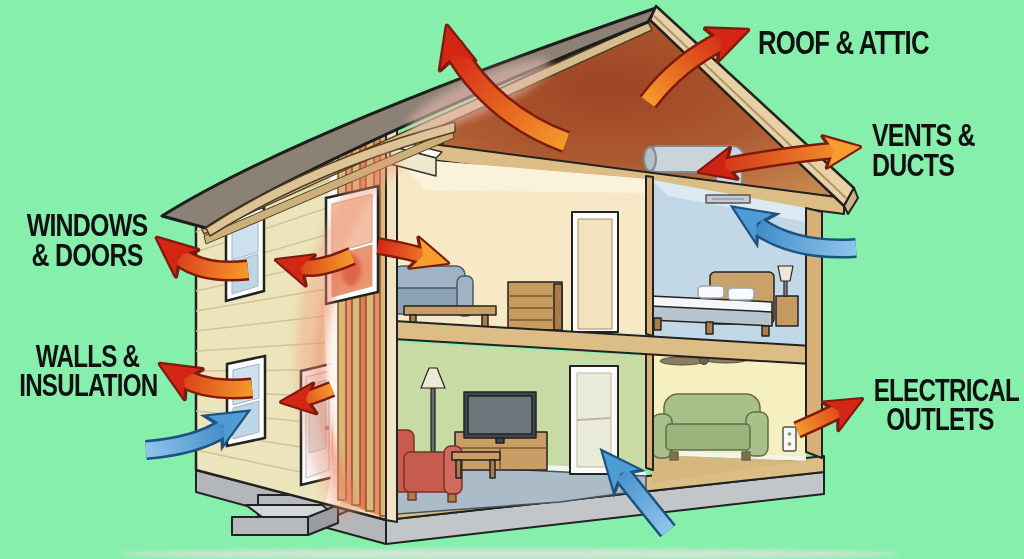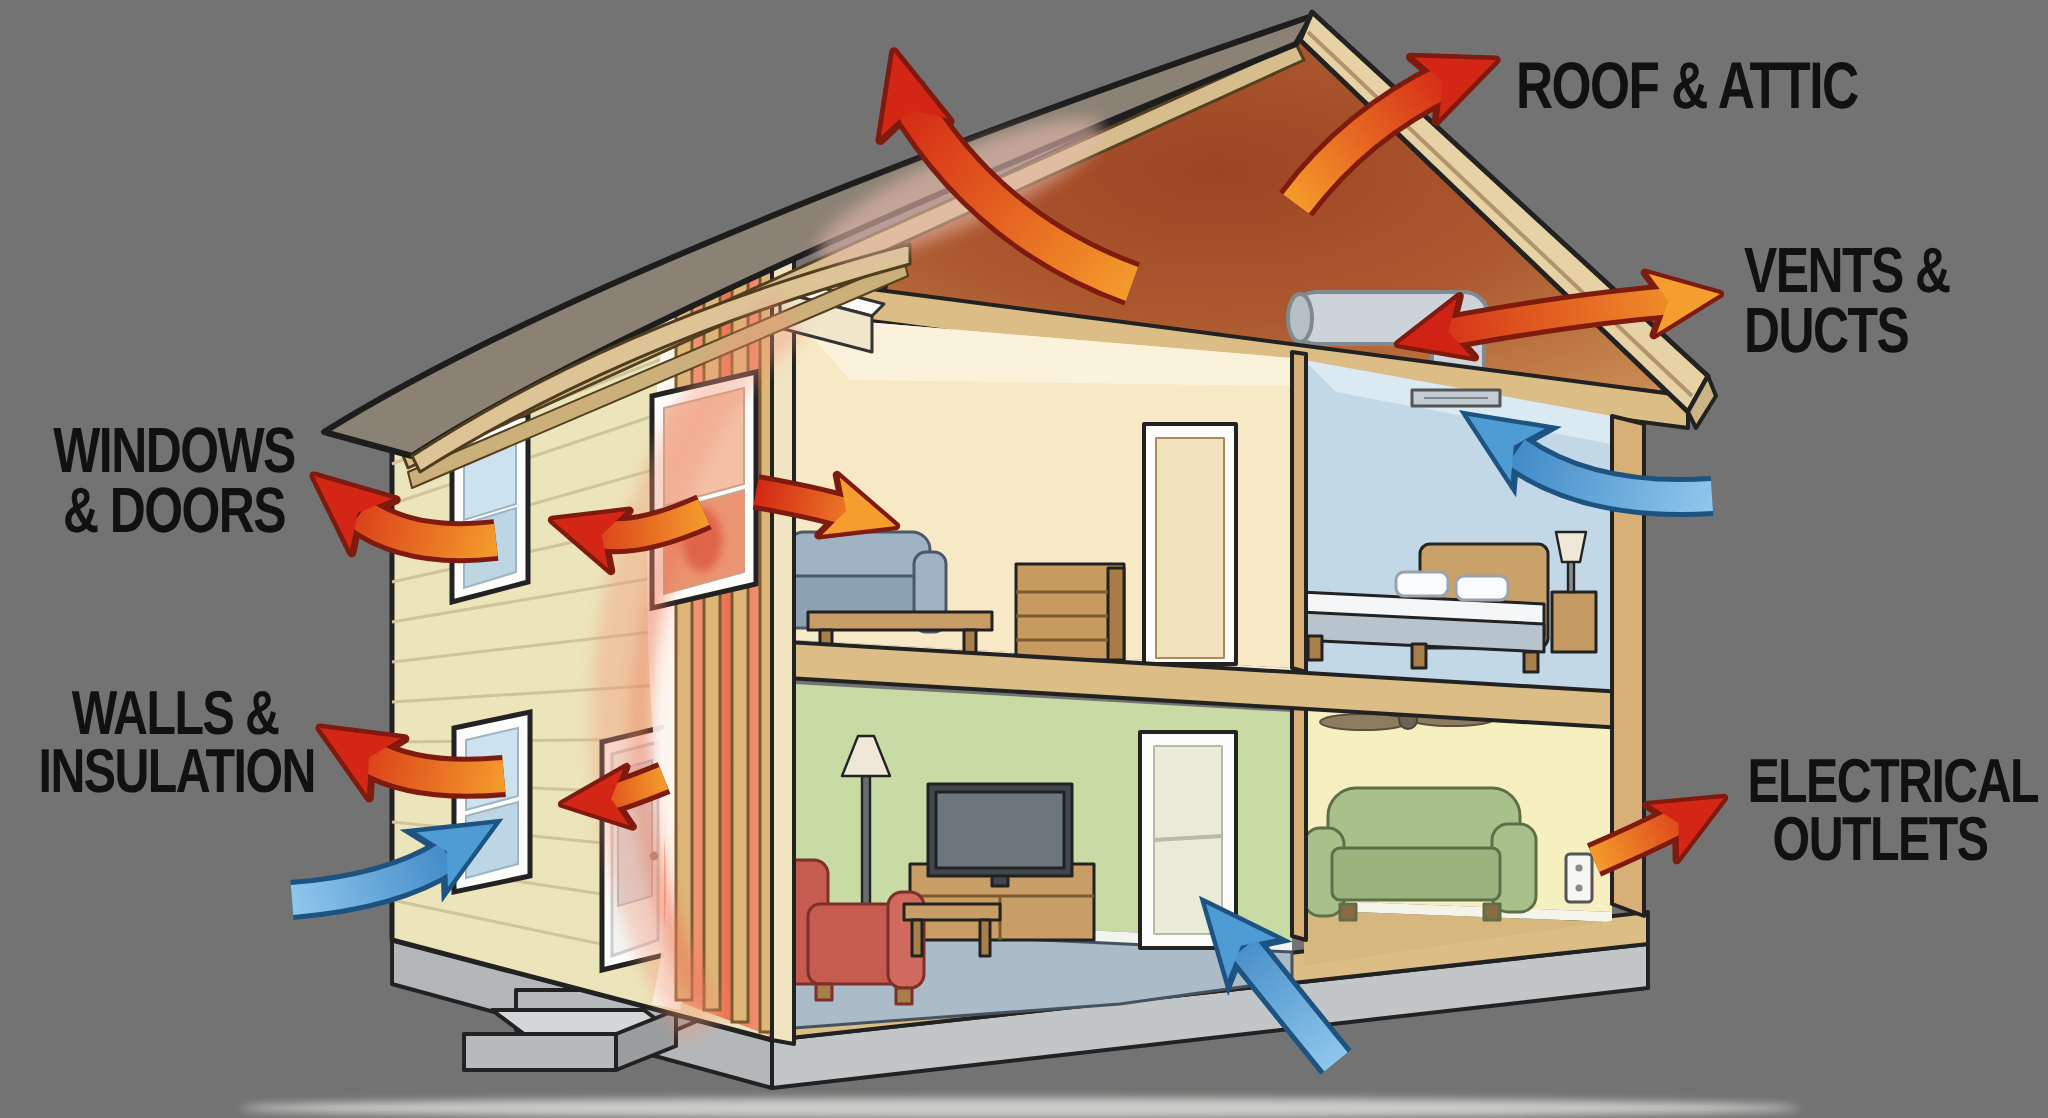--- a/index.html
+++ b/index.html
@@ -1,16 +1,16 @@
 <!DOCTYPE html>
 <html><head>
 <meta charset="utf-8">
 <style>
   html,body{margin:0;padding:0;background:#ffffff;}
-  .stage{position:relative;width:1024px;height:559px;background:#737373;overflow:hidden;
+  .stage{position:relative;width:1024px;height:559px;background:#86efac;overflow:hidden;
          font-family:"Liberation Sans",sans-serif;}
   .stage svg{position:absolute;left:0;top:0;}
   .lbl{position:absolute;color:#111111;font-weight:bold;line-height:0.94;
        letter-spacing:-1px;white-space:nowrap;}
   .cond{transform:scaleX(0.78);}
   .lbl-roof{left:758px;top:27px;font-size:33px;transform-origin:left top;}
   .lbl-vents{left:872px;top:120px;font-size:32px;transform-origin:left top;text-align:left;}
   .lbl-windows{left:2px;top:210px;width:170px;font-size:32px;transform-origin:center top;text-align:center;}
   .lbl-walls{left:0px;top:342px;width:175px;font-size:31px;transform-origin:center top;text-align:center;}
   .lbl-elec{left:855px;top:376px;width:170px;font-size:31px;transform-origin:center top;text-align:center;}

